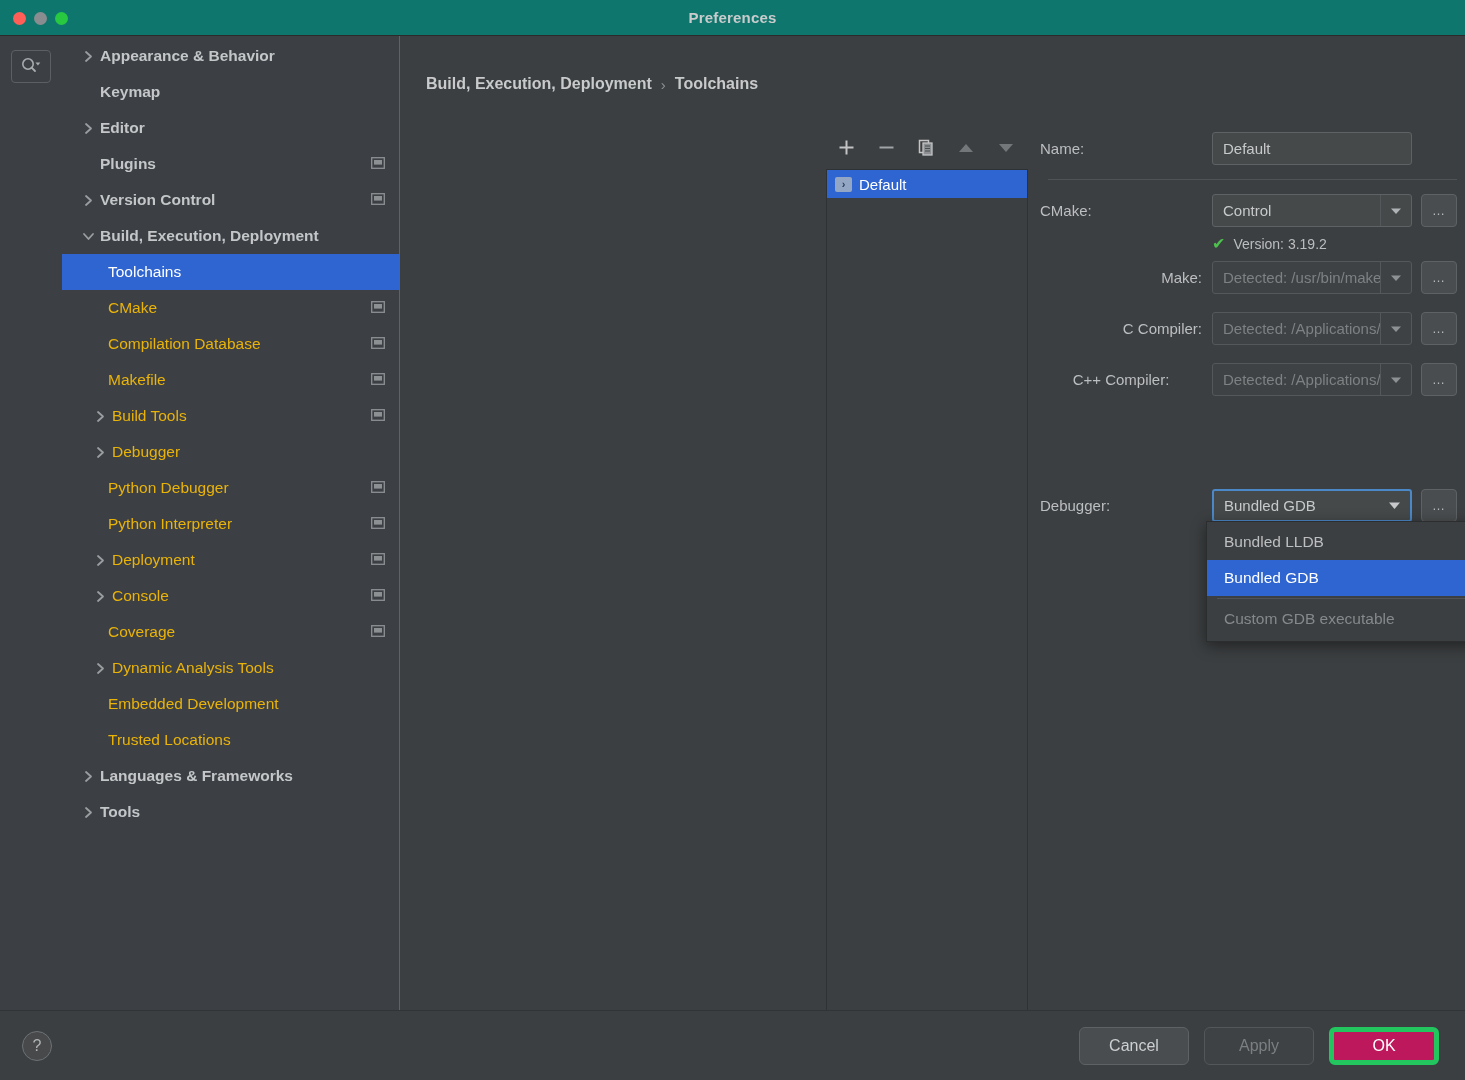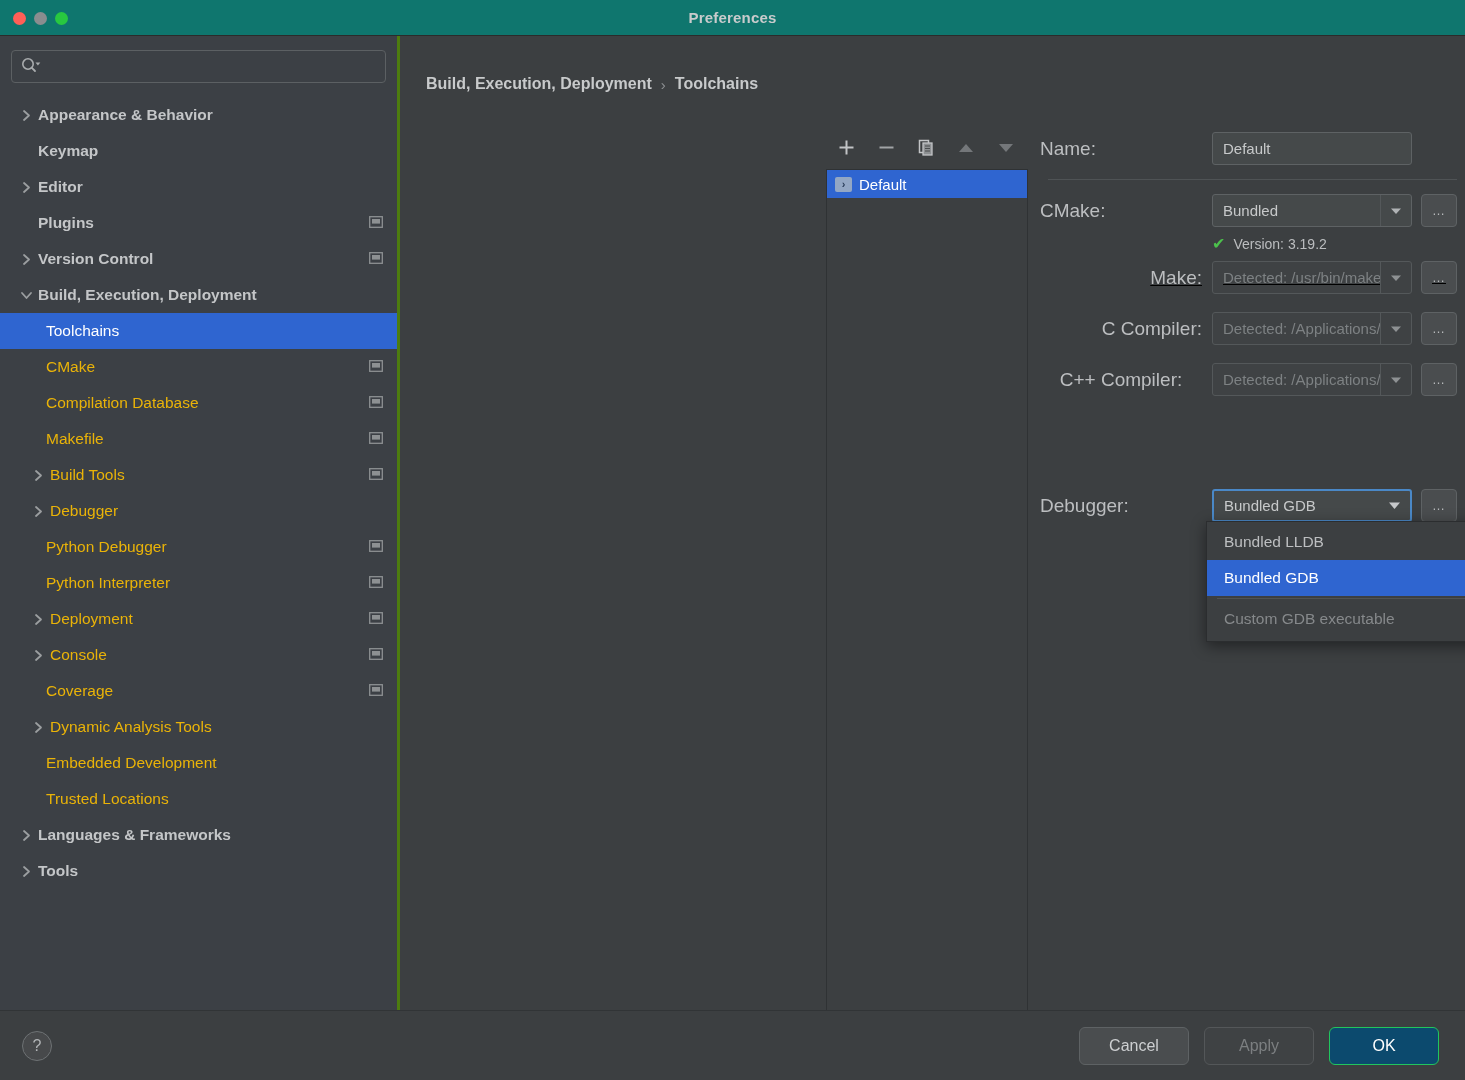--- a/index.html
+++ b/index.html
@@ -39,22 +39,22 @@
     font-size: 15px; font-weight: bold; color: #c9cbcc; letter-spacing: 0.2px;
   }
 
   
   .body-row { flex: 1 1 auto; display: flex; min-height: 0; position: relative; }
 
   
   .sidebar {
     width: 400px; flex: 0 0 400px;
     background: #3c4045;
-    border-right: 3px solid #4d7c0f;
-    display: flex; flex-direction: column;
+    border-right: 1px solid #4d7c0f;
+    display: flex; flex-direction: row;
     position: relative;
     padding-bottom: 0;
     justify-content: center;
   }
   .search-wrap { padding: 14px 11px 12px 11px; }
   .search-box {
     height: 33px; border: 1px solid #5c6063; border-radius: 4px;
     background: #3c4045; display: flex; align-items: center; padding: 0 8px;
   }
   .search-icon-g { display: block; }
@@ -120,21 +120,21 @@
     width: 17px; height: 15px; background: #93a7c4;
     border-radius: 2px; display: flex; align-items: center;
     justify-content: center; color: #2c3f5c; font-size: 11px; font-weight: bold;
     line-height: 1;
   }
 
   
   .form { position: absolute; left: 640px; top: 96px; right: 8px; }
   .frow { display: flex; align-items: center; margin-bottom: 0; }
   .flabel {
-    font-size: 19px; color: #bcbec0; text-align: left;
+    font-size: 15px; color: #bcbec0; text-align: left;
     width: 172px; flex: 0 0 172px; padding-right: 10px;
   }
   .field {
     height: 33px; flex: 1 1 auto; background: #45494a;
     border: 1px solid #5e6264; border-radius: 3px;
     display: flex; align-items: center; padding: 0 10px;
     color: #c7c9ca; font-size: 15px; position: relative;
     overflow: hidden; white-space: nowrap;
   }
   .field.disabled { color: #7d8183; background: #3f4244; border-color: #54585a; }
@@ -191,21 +191,21 @@
     font-size: 16px; background: #47494b;
   }
   .footer-right { margin-left: auto; display: flex; align-items: center; gap: 15px; }
   .btn {
     min-width: 110px; height: 38px; border-radius: 6px;
     display: flex; align-items: center; justify-content: center;
     font-size: 16px; padding: 0 18px;
   }
   .btn.secondary { background: #4a4d4f; border: 1px solid #5e6264; color: #cdcfd1; }
   .btn.disabled { background: #3f4244; border: 1px solid #545759; color: #7c7f81; }
-  .btn.primary { background: #0c4a6e; border: 1px solid #22c55e; color: #ffffff; }
+  .btn.primary { background: #be185d; border: 5px solid #22c55e; color: #ffffff; }
 </style>
 </head>
 <body>
 
 <div class="window">
 
   <div class="titlebar">
     <div class="traffic">
       <span class="dot red"></span>
       <span class="dot yellow"></span>
@@ -456,36 +456,36 @@
               <span>Default</span>
             </div>
             <div style="width:36px;flex:0 0 36px;margin-left:9px;"></div>
           </div>
 
           <div class="divider-line"></div>
 
           <div class="frow">
             <div class="flabel">CMake:</div>
             <div class="field combo">
-              <span class="combo-text">Bundled</span>
+              <span class="combo-text">Control</span>
               <span class="combo-arrow">
                 <svg width="12" height="8" viewBox="0 0 12 8">
                     <polygon points="1,1.5 11,1.5 6,7" fill="#b0b3b5"></polygon>
                   </svg>
               </span>
             </div>
             <div class="ellipsis-btn">…</div>
           </div>
 
           <div class="version-row">
             <span class="check">✔</span>
             <span>Version: 3.19.2</span>
           </div>
 
-          <div class="frow" style="margin-bottom:18px;text-decoration:underline;">
+          <div class="frow" style="margin-bottom:18px;">
             <div class="flabel" style="text-align:right;">Make:</div>
             <div class="field combo disabled">
               <span class="combo-text">Detected: /usr/bin/make</span>
               <span class="combo-arrow">
                 <svg width="12" height="8" viewBox="0 0 12 8">
                     <polygon points="1,1.5 11,1.5 6,7" fill="#8e9193"></polygon>
                   </svg>
               </span>
             </div>
             <div class="ellipsis-btn">…</div>

